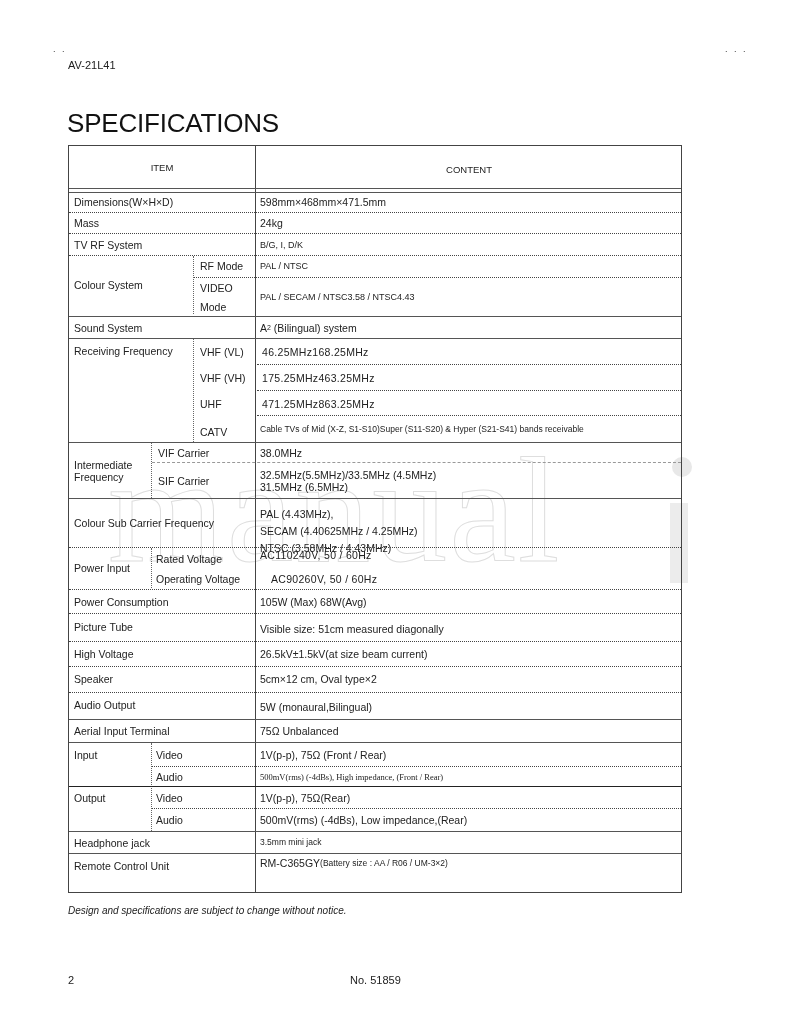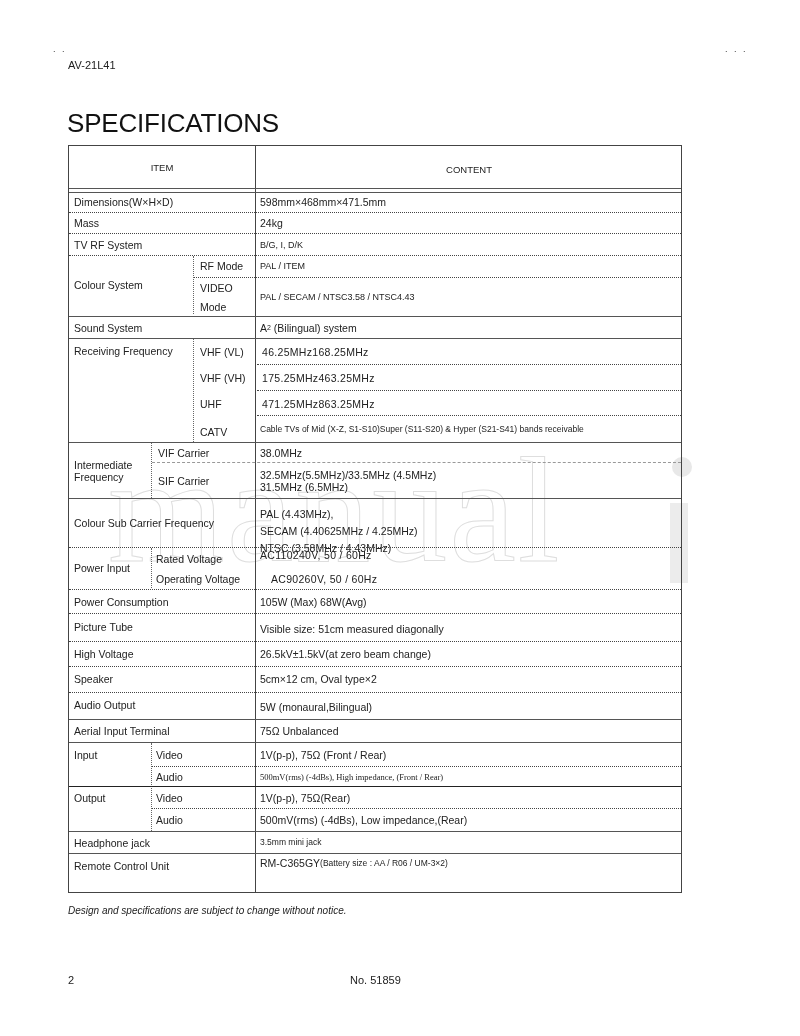--- a/index.html
+++ b/index.html
@@ -62,21 +62,21 @@
   <div class="cell" style="left:191px; top:68px; height:18px;">24kg</div>
   <div class="hline-dash" style="left:0; right:0; top:87px;"></div>
 
   <div class="cell" style="left:5px; top:90px; height:18px;">TV RF System</div>
   <div class="cell small" style="left:191px; top:90px; height:18px;">B/G, I, D/K</div>
   <div class="hline-dash" style="left:0; right:0; top:109px;"></div>
 
   <div class="vline dash-v" style="left:124px; top:110px; bottom:auto; height:58px;"></div>
   <div class="cell" style="left:5px; top:110px; height:58px;">Colour System</div>
   <div class="cell" style="left:131px; top:110px; height:20px;">RF Mode</div>
-  <div class="cell small" style="left:191px; top:110px; height:20px;">PAL / ITEM</div>
+  <div class="cell small" style="left:191px; top:110px; height:20px;">PAL / NTSC</div>
   <div class="hline-dash" style="left:125px; right:0; top:131px;"></div>
   <div class="cell" style="left:131px; top:133px; height:17px;">VIDEO</div>
   <div class="cell" style="left:131px; top:152px; height:17px;">Mode</div>
   <div class="cell small" style="left:191px; top:132px; height:37px;">PAL / SECAM / NTSC3.58 / NTSC4.43</div>
   <div class="hline-solid" style="top:170px;"></div>
 
   <div class="cell" style="left:5px; top:172px; height:19px;">Sound System</div>
   <div class="cell" style="left:191px; top:172px; height:19px;">
     <span>A</span>
       <sub>2</sub>
@@ -132,21 +132,21 @@
 
   <div class="cell" style="left:5px; top:446px; height:20px;">Power Consumption</div>
   <div class="cell" style="left:191px; top:446px; height:20px;">105W (Max) 68W(Avg)</div>
   <div class="hline-dash" style="left:0; right:0; top:467px;"></div>
 
   <div class="cell" style="left:5px; top:470px; height:22px;">Picture Tube</div>
   <div class="cell" style="left:191px; top:472px; height:22px;">Visible size: 51cm measured diagonally</div>
   <div class="hline-dash" style="left:0; right:0; top:495px;"></div>
 
   <div class="cell" style="left:5px; top:497px; height:22px;">High Voltage</div>
-  <div class="cell" style="left:191px; top:497px; height:22px;">26.5kV±1.5kV(at zero beam change)</div>
+  <div class="cell" style="left:191px; top:497px; height:22px;">26.5kV±1.5kV(at size beam current)</div>
   <div class="hline-dash" style="left:0; right:0; top:520px;"></div>
 
   <div class="cell" style="left:5px; top:522px; height:22px;">Speaker</div>
   <div class="cell" style="left:191px; top:522px; height:22px;">5cm×12 cm, Oval type×2</div>
   <div class="hline-dash" style="left:0; right:0; top:546px;"></div>
 
   <div class="cell" style="left:5px; top:548px; height:22px;">Audio Output</div>
   <div class="cell" style="left:191px; top:550px; height:22px;">5W (monaural,Bilingual)</div>
   <div class="hline-solid" style="top:573px;"></div>
 

